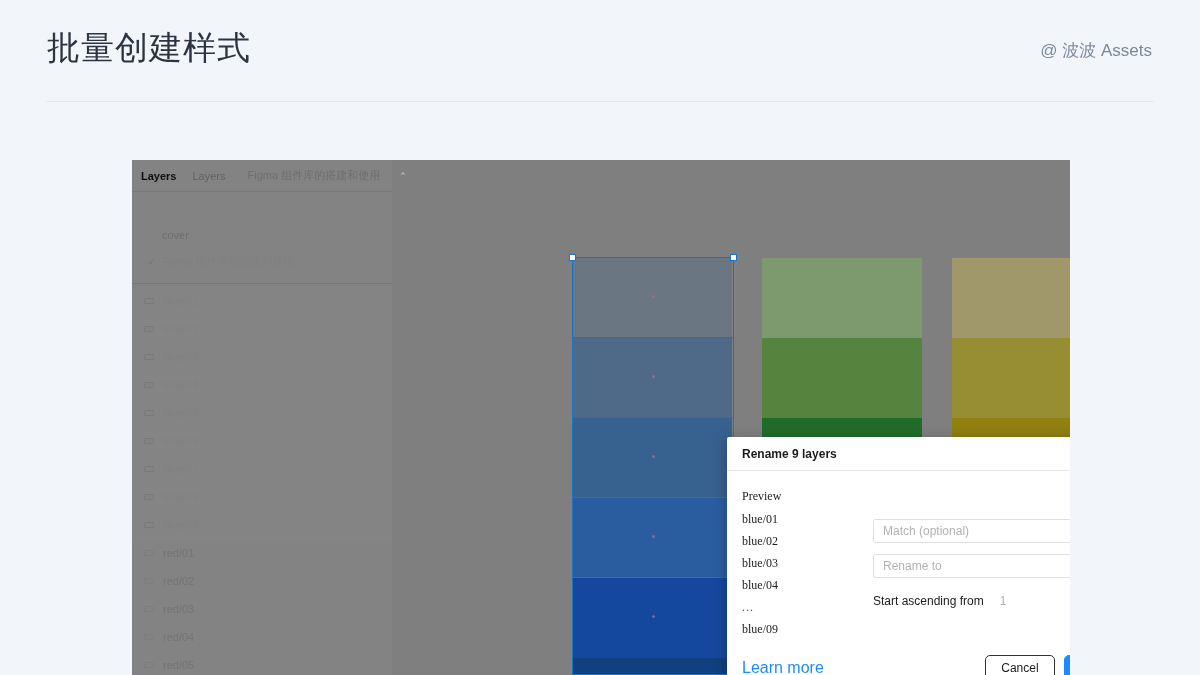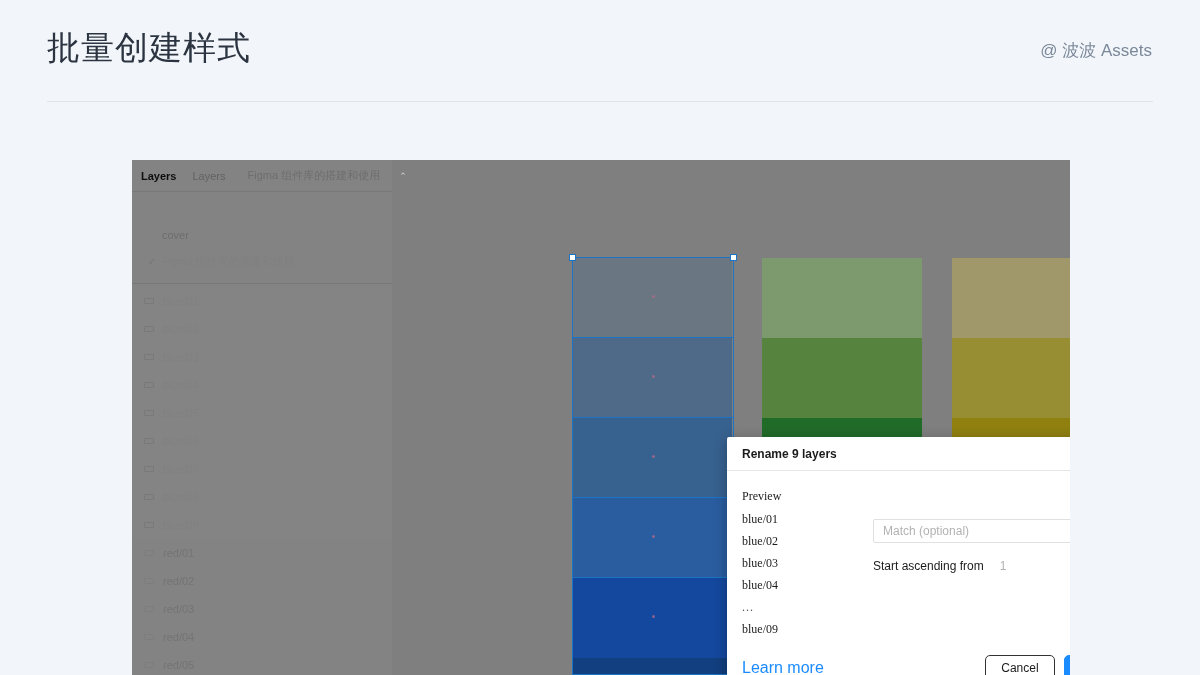--- a/index.html
+++ b/index.html
@@ -523,20 +523,21 @@
             <div class="preview-item">blue/02</div>
             <div class="preview-item">blue/03</div>
             <div class="preview-item">blue/04</div>
             <div class="preview-item ellipsis">...</div>
             <div class="preview-item">blue/09</div>
           </div>
       </div>
 
       <div class="fields-col">
         <input class="txt-input" type="text" placeholder="Match (optional)" style="">
+        <input class="txt-input second" type="text" placeholder="Rename to" style="">
 
 
         <div class="ascend-row">
           <span>Start ascending from</span>
           <span class="ascend-value">1</span>
         </div>
       </div>
     </div>
 
     <div class="dlg-foot">

